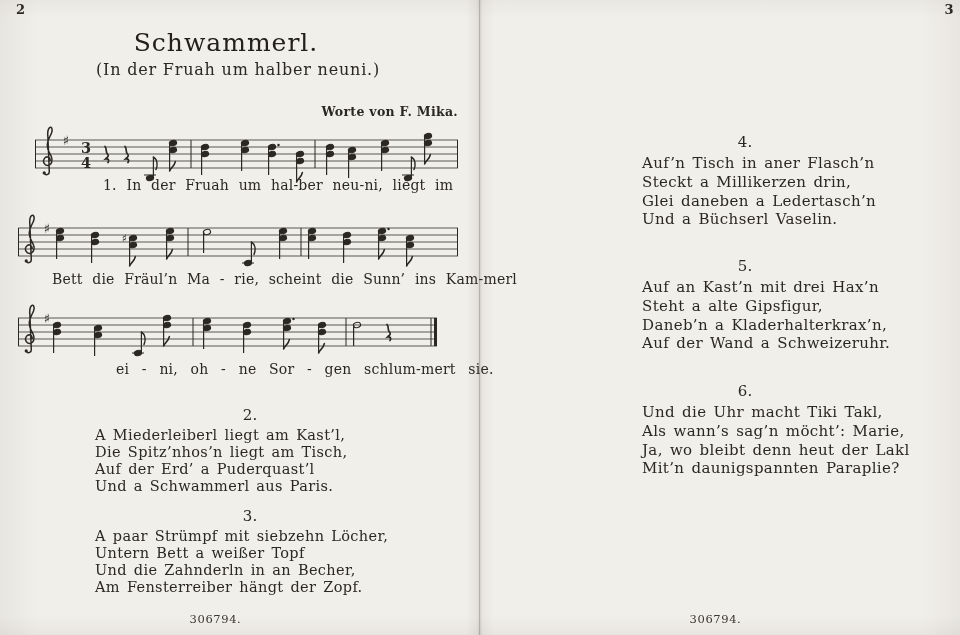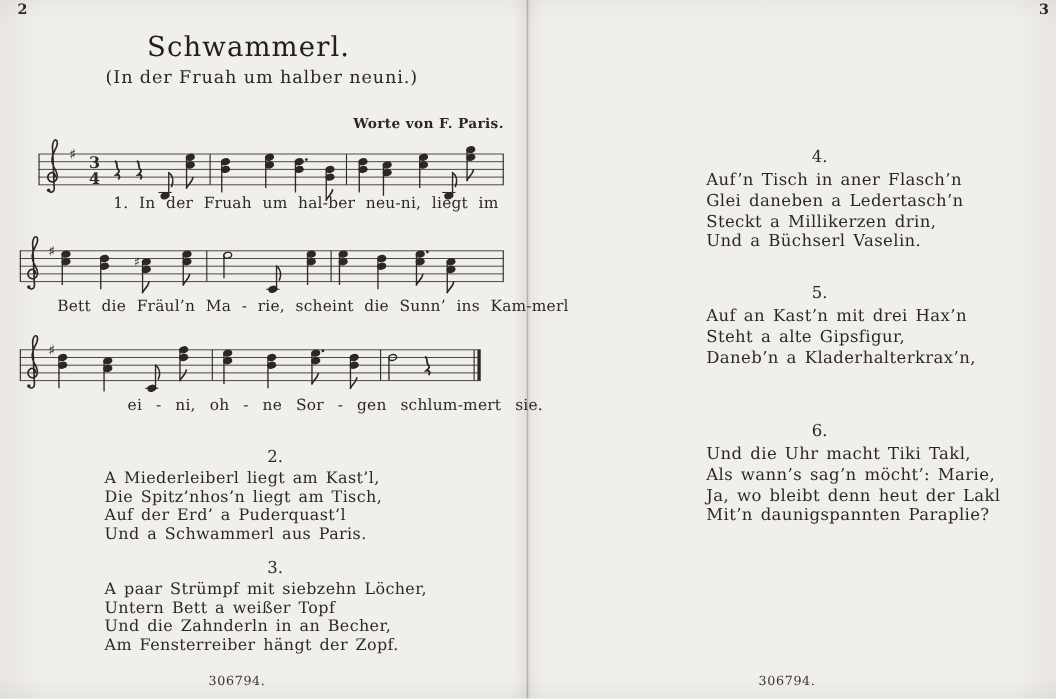--- a/index.html
+++ b/index.html
@@ -34,21 +34,21 @@
 </head>
 <body>
 
 <div class="spread">
 
   <div class="abs pagenum" style="left:16px;top:2px;">2</div>
   <div class="abs pagenum" style="left:930px;top:2px;width:24px;text-align:right;">3</div>
 
   <div class="abs title">Schwammerl.</div>
   <div class="abs subtitle">(In der Fruah um halber neuni.)</div>
-  <div class="abs credit">Worte von F. Paris.</div>
+  <div class="abs credit">Worte von F. Mika.</div>
 
   <svg class="staff" style="left:30px;top:126px;" width="432" height="72" viewBox="0 0 432 72">
       <line x1="5" y1="14" x2="428" y2="14" stroke="#2b2823" stroke-width="0.9" stroke-opacity="0.85"></line>
       <line x1="5" y1="21" x2="428" y2="21" stroke="#2b2823" stroke-width="0.9" stroke-opacity="0.85"></line>
       <line x1="5" y1="28" x2="428" y2="28" stroke="#2b2823" stroke-width="0.9" stroke-opacity="0.85"></line>
       <line x1="5" y1="35" x2="428" y2="35" stroke="#2b2823" stroke-width="0.9" stroke-opacity="0.85"></line>
       <line x1="5" y1="42" x2="428" y2="42" stroke="#2b2823" stroke-width="0.9" stroke-opacity="0.85"></line>
       <line x1="5.5" y1="14" x2="5.5" y2="42" stroke="#2b2823" stroke-width="1"></line>
       <line x1="161" y1="14" x2="161" y2="42" stroke="#2b2823" stroke-width="1"></line>
       <line x1="285" y1="14" x2="285" y2="42" stroke="#2b2823" stroke-width="1"></line>
@@ -218,30 +218,31 @@
     <div class="vnum">3.</div>
     <div class="vline">A paar Strümpf mit siebzehn Löcher,</div>
     <div class="vline">Untern Bett a weißer Topf</div>
     <div class="vline">Und die Zahnderln in an Becher,</div>
     <div class="vline">Am Fensterreiber hängt der Zopf.</div>
   </div>
 
   <div class="abs verse right" style="left:642px;top:133px;width:206px;">
     <div class="vnum">4.</div>
     <div class="vline">Auf’n Tisch in aner Flasch’n</div>
+    <div class="vline">Steckt a Millikerzen drin,</div>
     <div class="vline">Glei daneben a Ledertasch’n</div>
-    <div class="vline">Steckt a Millikerzen drin,</div>
     <div class="vline">Und a Büchserl Vaselin.</div>
   </div>
 
   <div class="abs verse right" style="left:642px;top:257px;width:206px;">
     <div class="vnum">5.</div>
     <div class="vline">Auf an Kast’n mit drei Hax’n</div>
     <div class="vline">Steht a alte Gipsfigur,</div>
     <div class="vline">Daneb’n a Kladerhalterkrax’n,</div>
+    <div class="vline">Auf der Wand a Schweizeruhr.</div>
   </div>
 
   <div class="abs verse right" style="left:642px;top:382px;width:206px;">
     <div class="vnum">6.</div>
     <div class="vline">Und die Uhr macht Tiki Takl,</div>
     <div class="vline">Als wann’s sag’n möcht’: Marie,</div>
     <div class="vline">Ja, wo bleibt denn heut der Lakl</div>
     <div class="vline">Mit’n daunigspannten Paraplie?</div>
   </div>
 

